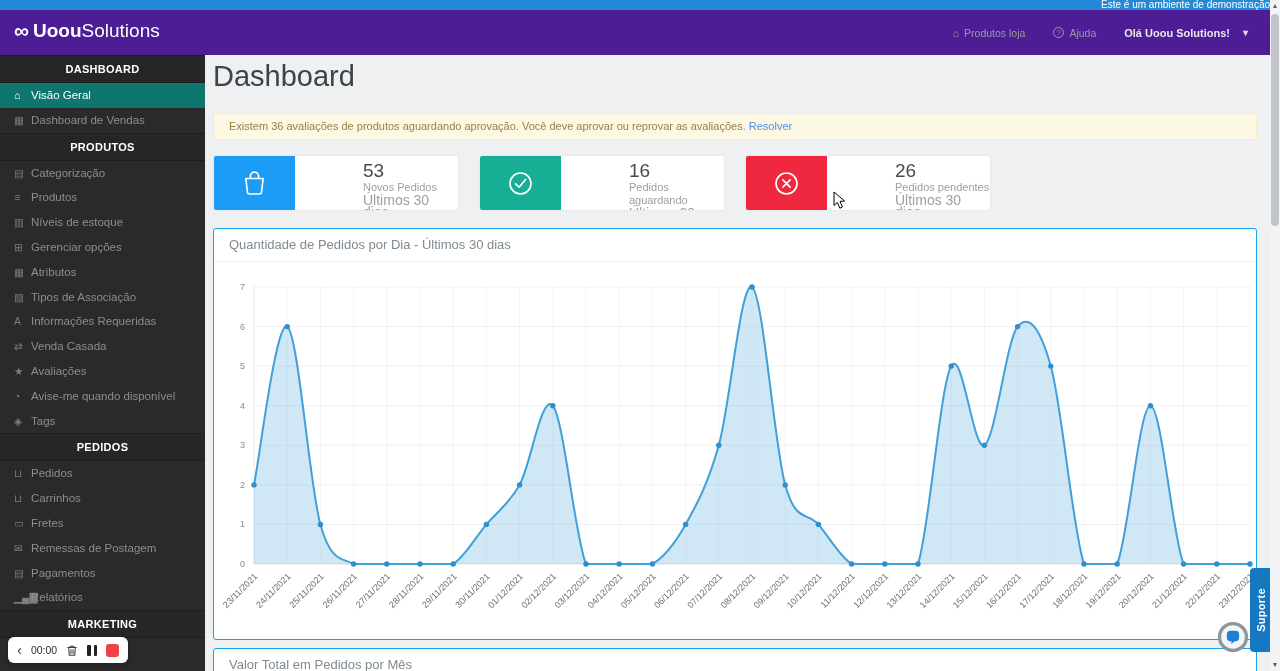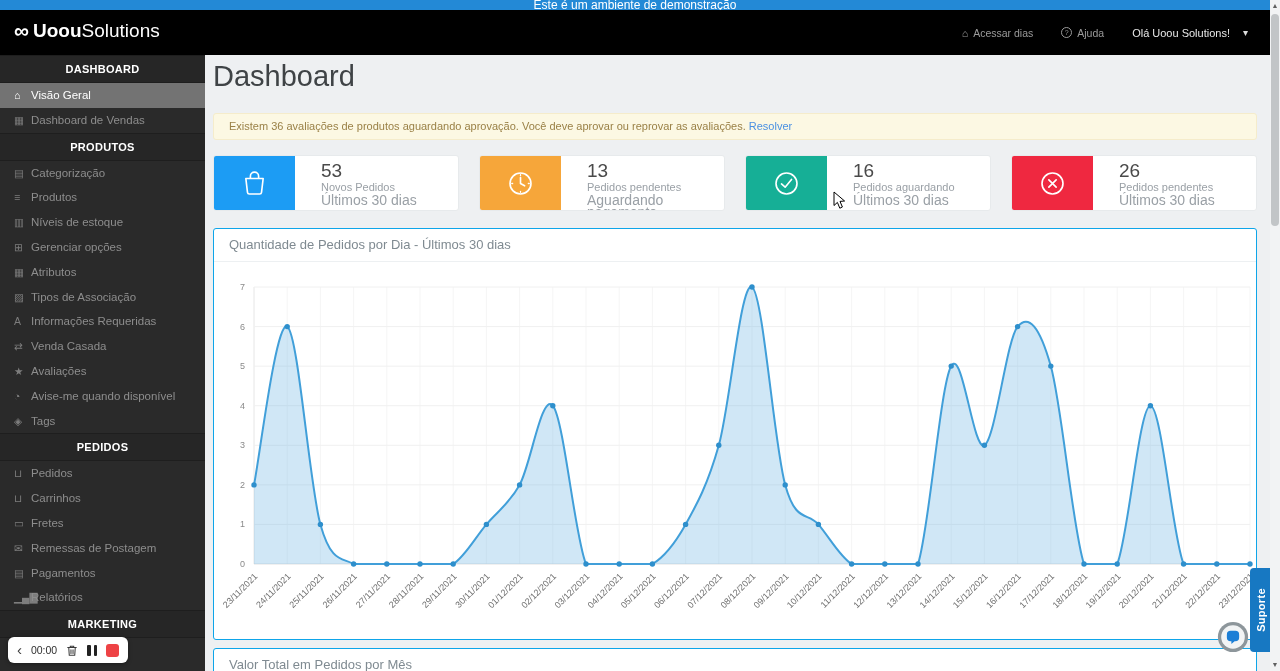--- a/index.html
+++ b/index.html
@@ -1,55 +1,55 @@
 <!DOCTYPE html>
 <html><head>
 <meta charset="utf-8">
 <style>
   html,body{margin:0;padding:0;background:#000;}
   *{box-sizing:border-box;}
   #app{position:relative;width:1280px;height:671px;overflow:hidden;background:#eef0f2;
        font-family:"Liberation Sans",sans-serif;}
   
   .banner{position:absolute;left:0;top:0;width:1270px;height:10px;background:#2389d6;
-          color:#fff;font-size:12px;line-height:10px;text-align:center;}
-  
-  .topbar{position:absolute;left:0;top:10px;width:1270px;height:45px;background:#000000;}
+          color:#fff;font-size:10px;line-height:10px;text-align:right;}
+  
+  .topbar{position:absolute;left:0;top:10px;width:1270px;height:45px;background:#4c1d95;}
   .brand{position:absolute;left:14px;top:9px;color:#fff;font-size:19px;cursor:pointer;}
   .brand .chain{font-size:21px;font-weight:bold;vertical-align:-1px;margin-right:4px;}
   .brand b{font-weight:bold;}
   .brand .lite{font-weight:normal;color:#fdfdfd;}
   .topnav{position:absolute;right:22px;top:0;height:45px;display:flex;align-items:center;gap:28px;}
   .topnav .nav-item{color:#9b9b9b;font-size:10.5px;cursor:pointer;display:flex;align-items:center;gap:5px;}
-  .topnav .user{color:#e8e8e8;font-weight:normal;font-size:11px;}
+  .topnav .user{color:#e8e8e8;font-weight:bold;font-size:11px;}
   .help-circ{display:inline-flex;width:11px;height:11px;border:1px solid #9b9b9b;border-radius:50%;
              font-size:7px;align-items:center;justify-content:center;color:#9b9b9b;}
   .caret{color:#dcdcdc;font-size:10px;margin-left:8px;}
   
   .sidebar{position:absolute;left:0;top:55px;width:205px;height:616px;background:#2a2a2a;overflow:hidden;}
   .side-header{height:28px;line-height:27px;text-align:center;color:#fff;font-weight:bold;font-size:11px;
                letter-spacing:.3px;border-top:1px solid #1e1e1e;border-bottom:1px solid #1e1e1e;background:#262626;}
   .side-item{height:24.8px;line-height:24.8px;padding-left:14px;color:#8d8d8d;font-size:11.5px;cursor:pointer;
              white-space:nowrap;overflow:hidden;}
   .side-item .glyph{display:inline-block;width:17px;color:#7d7d7d;font-size:10.5px;text-align:left;}
-  .side-item.active{background:#737373;color:#fff;}
+  .side-item.active{background:#0f766e;color:#fff;}
   .side-item.active .glyph{color:#fff;}
   
   .main{position:absolute;left:205px;top:55px;width:1065px;height:616px;background:#eef0f2;overflow:hidden;}
   .page-title{position:absolute;left:8px;top:5px;font-size:29px;color:#3f4346;font-weight:400;}
   .alert{position:absolute;left:8px;top:58px;width:1044px;height:27px;background:#fcf8e3;
          border:1px solid #f5eccb;border-radius:3px;font-size:11px;color:#9a8147;
          line-height:25px;padding-left:15px;}
   .alert a{color:#4a90e2;text-decoration:none;cursor:pointer;}
   
   .cards{position:absolute;left:8px;top:100px;width:1044px;height:56px;display:flex;gap:20px;}
   .card{width:246px;height:56px;background:#fff;border:1px solid #e7eaec;border-radius:3px;
         display:flex;overflow:hidden;cursor:pointer;}
   .card-icon{width:81px;height:100%;flex:0 0 81px;display:flex;align-items:center;justify-content:center;}
-  .card-body{padding:5px 0 0 26px;}
+  .card-body{padding:5px 0 0 26px;margin-left:42px;}
   .card-value{font-size:19px;color:#4a4a4a;line-height:20px;}
   .card-label{font-size:11px;color:#9aa0a6;line-height:13px;}
   .card-sub{font-size:14px;color:#9aa0a6;line-height:12px;}
   
   .panel{position:absolute;left:8px;background:#fff;border:1px solid #0ea5e9;border-radius:3px;width:1044px;}
   .panel-head{height:33px;line-height:32px;border-bottom:1px solid #edf0f2;color:#7f8a91;
               font-size:13px;padding-left:15px;}
   #chart-panel{top:173px;height:412px;}
   #month-panel{top:593px;height:78px;}
   #chart-svg{display:block;margin-top:2px;}
@@ -82,21 +82,21 @@
 
   <div class="banner">Este é um ambiente de demonstração</div>
 
   <div class="topbar">
     <div class="brand">
       <span class="chain">∞</span><b>Uoou</b><span class="lite">Solutions</span>
     </div>
     <div class="topnav" id="topnav">
         <div class="nav-item">
           <span>⌂</span>
-          <span>Acessar dias</span>
+          <span>Produtos loja</span>
         </div>
         <div class="nav-item">
           <span class="help-circ">?</span>
           <span>Ajuda</span>
         </div>
         <div class="nav-item user">
           <span>Olá Uoou Solutions!</span>
           <span class="caret">▾</span>
         </div>
       </div>
@@ -141,34 +141,20 @@
           <div class="card-icon" style="background:#1c9cf4">
             <svg viewBox="0 0 34 34" width="31" height="31" fill="none" stroke="#fff" stroke-width="1.8" stroke-linecap="round" stroke-linejoin="round">
               <path d="M7.5 11.5 h19 l-1.8 15.2 q-0.2 1.8 -2 1.8 h-11.4 q-1.8 0 -2 -1.8 Z"></path>
               <path d="M12.5 11 V9 a4.5 4.5 0 0 1 9 0 v2"></path>
             </svg>
           </div>
           <div class="card-body">
             <div class="card-value">53</div>
             <div class="card-label">Novos Pedidos</div>
             <div class="card-sub">Últimos 30 dias</div>
-          </div>
-        </div>
-        <div class="card">
-          <div class="card-icon" style="background:#f6a63a">
-            <svg viewBox="0 0 34 34" width="31" height="31" fill="none" stroke="#fff" stroke-width="1.8" stroke-linecap="round" stroke-linejoin="round">
-              <circle cx="17" cy="17" r="11.5"></circle>
-              <path d="M17 10.5 V17 L21.5 19.5"></path>
-              <path d="M17 7.4 v1 M26.6 17 h-1 M17 26.6 v-1 M7.4 17 h1" stroke-width="1.4"></path>
-            </svg>
-          </div>
-          <div class="card-body">
-            <div class="card-value">13</div>
-            <div class="card-label">Pedidos pendentes</div>
-            <div class="card-sub">Aguardando pagamento</div>
           </div>
         </div>
         <div class="card">
           <div class="card-icon" style="background:#16af96">
             <svg viewBox="0 0 34 34" width="31" height="31" fill="none" stroke="#fff" stroke-width="1.8" stroke-linecap="round" stroke-linejoin="round">
               <circle cx="17" cy="17" r="11.5"></circle>
               <path d="M11.5 17.5 L15.5 21 L22.5 12.5"></path>
             </svg>
           </div>
           <div class="card-body">

